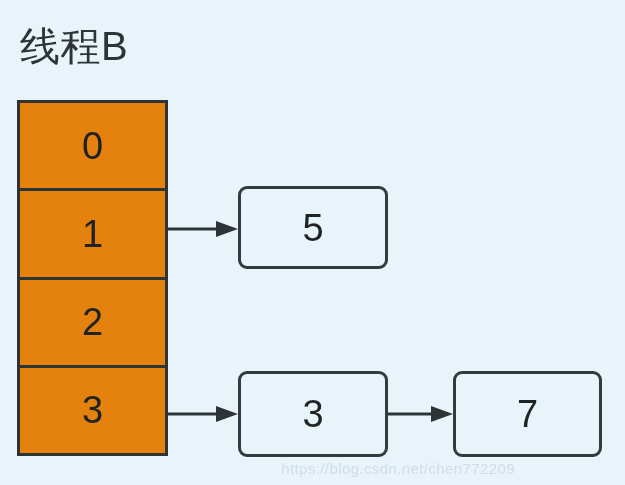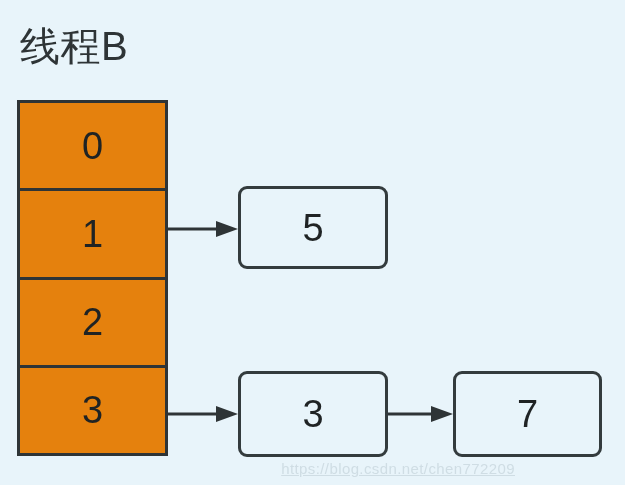--- a/index.html
+++ b/index.html
@@ -99,21 +99,20 @@
   
   #watermark {
     position: absolute;
     right: 12px;
     bottom: 8px;
     font-size: 15px;
     color: #cfdde4;
     letter-spacing: 0.4px;
     white-space: nowrap;
     user-select: none;
-    text-decoration: underline;
   }
 </style>
 </head>
 <body>
 
 <div id="canvas">
 
   <div id="diagram-title">线程B</div>
 
   <div id="bucket-array">

